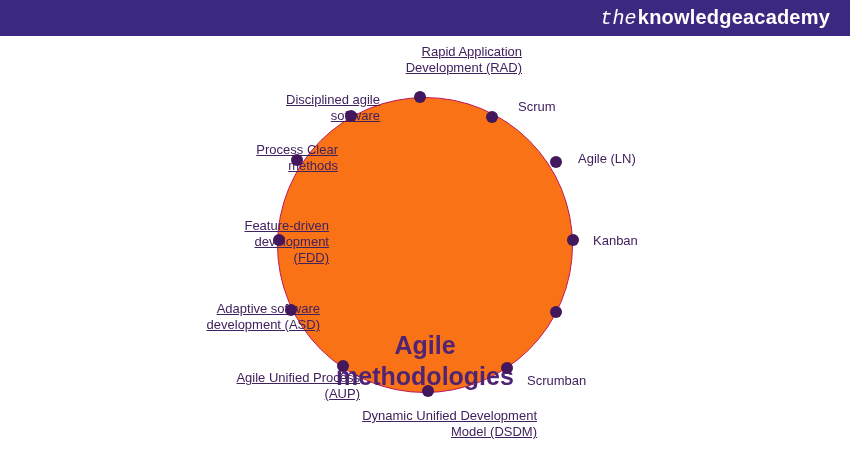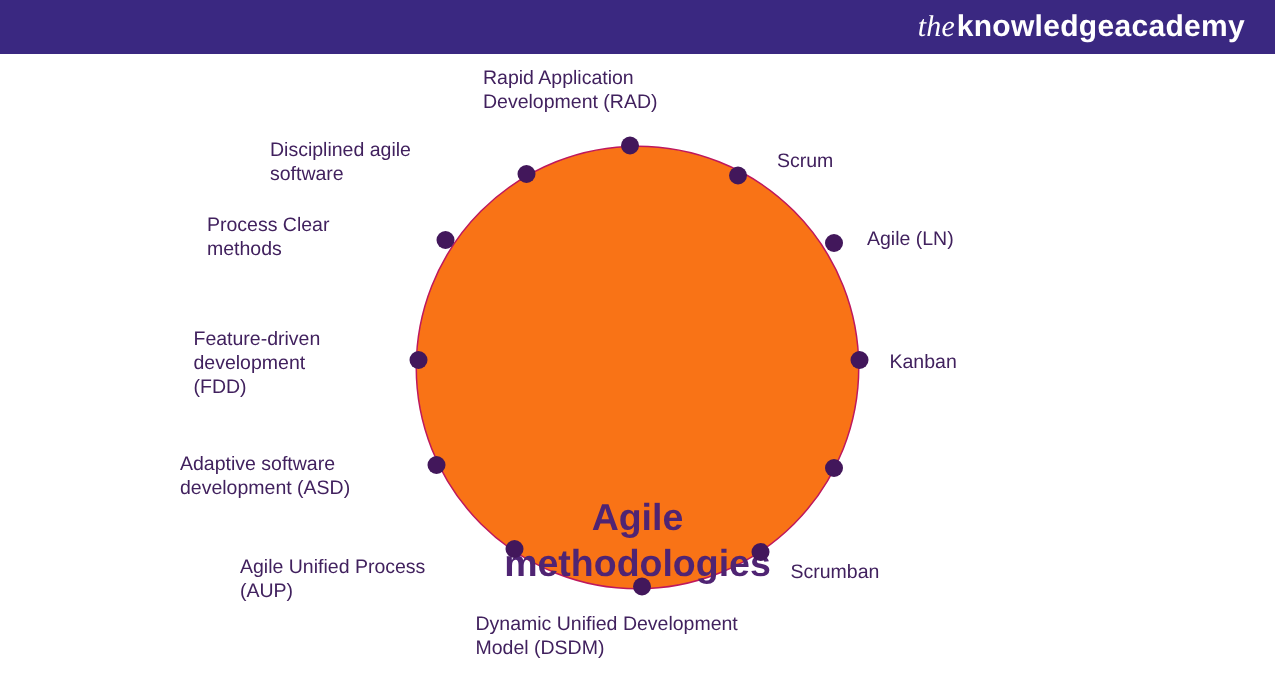--- a/index.html
+++ b/index.html
@@ -29,21 +29,21 @@
     justify-content: flex-end;
   }
   .logo {
     margin-right: 20px;
     color: #ffffff;
     font-size: 20px;
     letter-spacing: 0.2px;
     white-space: nowrap;
   }
   .logo .the {
-    font-family: Liberation Serif, serif;
+    font-family: Liberation Mono, monospace;
     font-style: italic;
     font-weight: 400;
     margin-right: 1px;
   }
   .logo .knowledge {
     font-weight: 700;
   }
   .logo .academy {
     font-weight: 700;
   }
@@ -81,21 +81,21 @@
   }
   
   .label {
     position: absolute;
     font-size: 13px;
     line-height: 1.22;
     color: #41215e;
     white-space: pre-line;
     z-index: 2;
   }
-  .center { text-align: left; }
+  .center { text-align: right; text-decoration: underline; }
 </style>
 </head>
 <body>
 
 <div class="stage">
 
   <div class="header">
     <div class="logo">
       <span class="the">the</span><span class="knowledge">knowledge</span><span class="academy">academy</span>
     </div>

